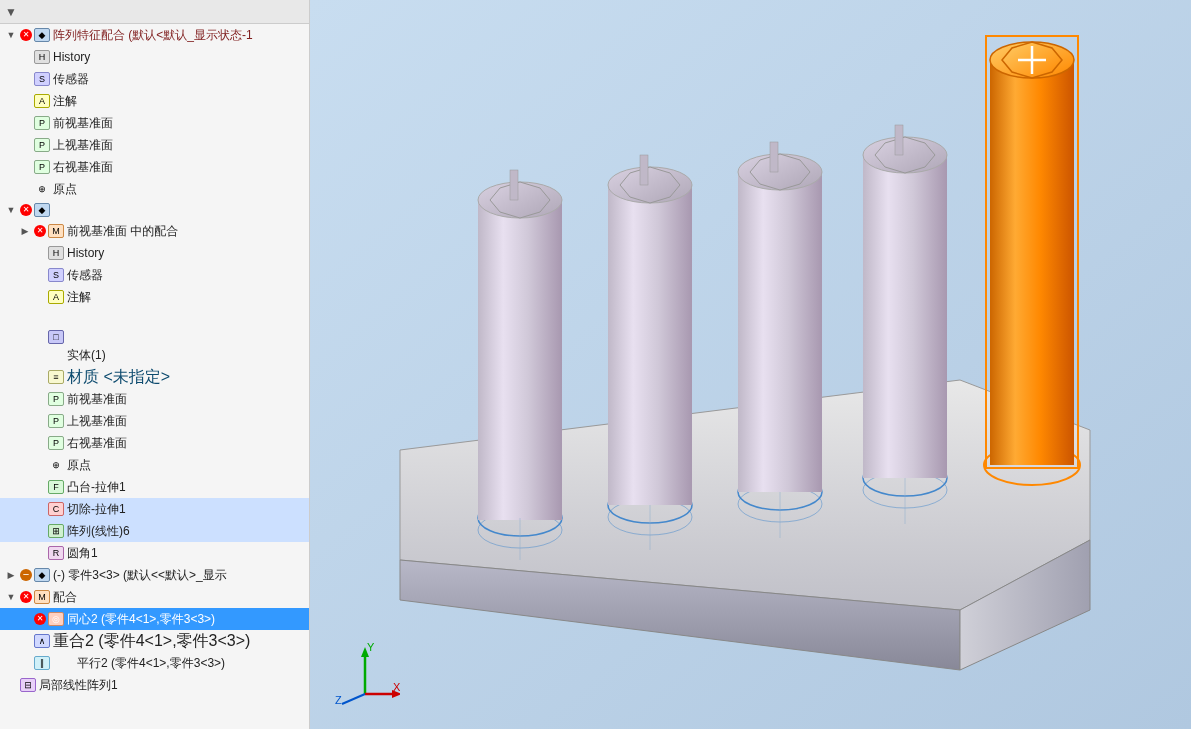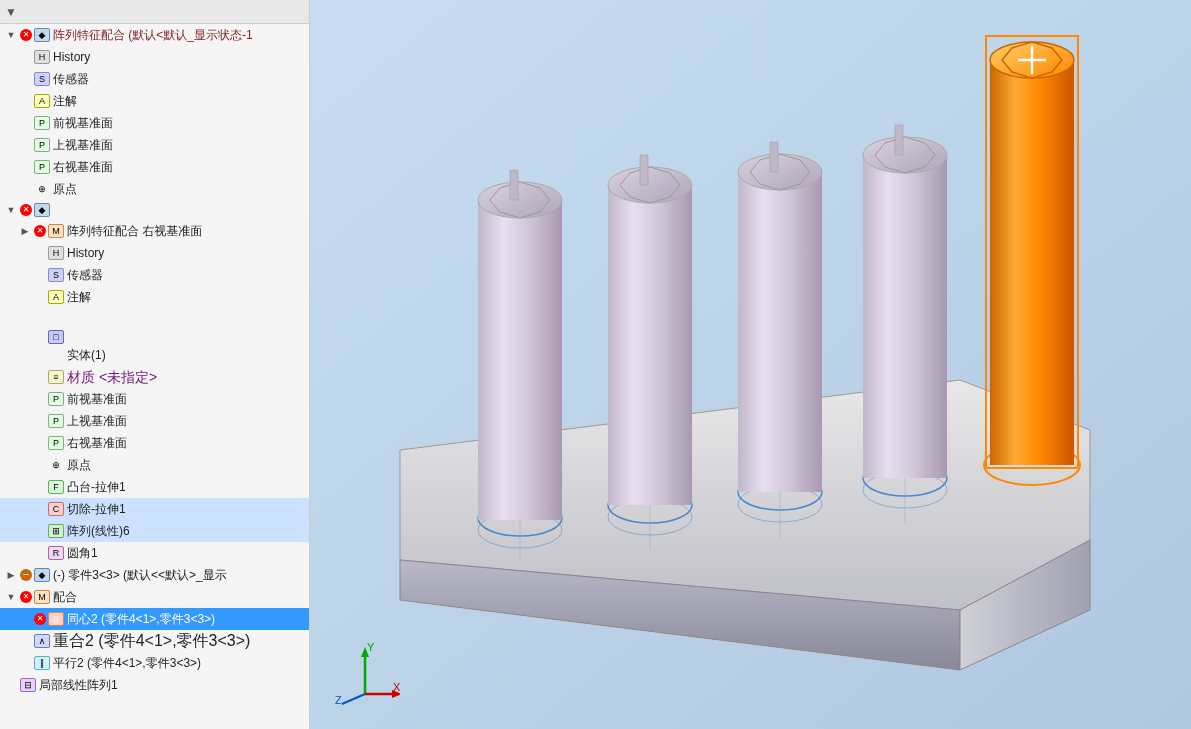--- a/index.html
+++ b/index.html
@@ -143,21 +143,21 @@
       </div>
       <div class="tree-item" style="padding-left: 4px;">
         <span class="expander" style="font-size: 9px; color: rgb(85, 85, 85);">▼</span>
         <span class="err-red" style="font-size: 8px;">✕</span>
         <span class="icon" style="background: rgb(192, 216, 240); border: 1px solid rgb(102, 136, 170); width: 16px; height: 14px; display: inline-flex; align-items: center; justify-content: center; border-radius: 2px; margin-right: 3px; font-size: 9px; flex-shrink: 0;">◆</span>
       </div>
       <div class="tree-item" style="padding-left: 18px;">
         <span class="expander" style="font-size: 9px; color: rgb(85, 85, 85);">▶</span>
         <span class="err-red" style="font-size: 8px;">✕</span>
         <span class="icon" style="background: rgb(255, 224, 192); border: 1px solid rgb(204, 136, 68); width: 16px; height: 14px; display: inline-flex; align-items: center; justify-content: center; border-radius: 2px; margin-right: 3px; font-size: 9px; flex-shrink: 0;">M</span>
-        <span class="label" style="color: rgb(34, 34, 34); font-size: 12px;">阵列特征配合 右视基准面</span>
+        <span class="label" style="color: rgb(34, 34, 34); font-size: 12px;">前视基准面 中的配合</span>
       </div>
       <div class="tree-item" style="padding-left: 32px;">
         <span class="expander" style="font-size: 9px; color: rgb(85, 85, 85);"></span>
         <span class="icon" style="background: rgb(224, 224, 224); border: 1px solid rgb(153, 153, 153); width: 16px; height: 14px; display: inline-flex; align-items: center; justify-content: center; border-radius: 2px; margin-right: 3px; font-size: 9px; flex-shrink: 0;">H</span>
         <span class="label" style="color: rgb(34, 34, 34); font-size: 12px;">History</span>
       </div>
       <div class="tree-item" style="padding-left: 32px;">
         <span class="expander" style="font-size: 9px; color: rgb(85, 85, 85);"></span>
         <span class="icon" style="background: rgb(208, 208, 255); border: 1px solid rgb(136, 136, 204); width: 16px; height: 14px; display: inline-flex; align-items: center; justify-content: center; border-radius: 2px; margin-right: 3px; font-size: 9px; flex-shrink: 0;">S</span>
         <span class="label" style="color: rgb(34, 34, 34); font-size: 12px;">传感器</span>
@@ -168,21 +168,21 @@
         <span class="label" style="color: rgb(34, 34, 34); font-size: 12px;">注解</span>
       </div>
       <div class="tree-item" style="padding-left: 32px;">
         <span class="expander" style="font-size: 9px; color: rgb(85, 85, 85);"></span>
         <span class="icon" style="background: rgb(200, 200, 248); border: 1px solid rgb(102, 102, 170); width: 16px; height: 14px; display: inline-flex; align-items: center; justify-content: center; border-radius: 2px; margin-right: 3px; font-size: 9px; flex-shrink: 0;">□</span>
         <span class="label" style="color: rgb(34, 34, 34); font-size: 12px; margin-top: 36px;">实体(1)</span>
       </div>
       <div class="tree-item" style="padding-left: 32px;">
         <span class="expander" style="font-size: 9px; color: rgb(85, 85, 85);"></span>
         <span class="icon" style="background: rgb(248, 248, 208); border: 1px solid rgb(170, 170, 102); width: 16px; height: 14px; display: inline-flex; align-items: center; justify-content: center; border-radius: 2px; margin-right: 3px; font-size: 9px; flex-shrink: 0;">≡</span>
-        <span class="label" style="color: #701a75; font-size: 14px;">材质 &lt;未指定&gt;</span>
+        <span class="label" style="color: #0c4a6e; font-size: 16px;">材质 &lt;未指定&gt;</span>
       </div>
       <div class="tree-item" style="padding-left: 32px;">
         <span class="expander" style="font-size: 9px; color: rgb(85, 85, 85);"></span>
         <span class="icon" style="background: rgb(224, 255, 224); border: 1px solid rgb(136, 170, 136); width: 16px; height: 14px; display: inline-flex; align-items: center; justify-content: center; border-radius: 2px; margin-right: 3px; font-size: 9px; flex-shrink: 0;">P</span>
         <span class="label" style="color: rgb(34, 34, 34); font-size: 12px;">前视基准面</span>
       </div>
       <div class="tree-item" style="padding-left: 32px;">
         <span class="expander" style="font-size: 9px; color: rgb(85, 85, 85);"></span>
         <span class="icon" style="background: rgb(224, 255, 224); border: 1px solid rgb(136, 170, 136); width: 16px; height: 14px; display: inline-flex; align-items: center; justify-content: center; border-radius: 2px; margin-right: 3px; font-size: 9px; flex-shrink: 0;">P</span>
         <span class="label" style="color: rgb(34, 34, 34); font-size: 12px;">上视基准面</span>
@@ -236,21 +236,21 @@
         <span class="label" style="color: rgb(255, 255, 255); font-size: 12px;">同心2 (零件4&lt;1&gt;,零件3&lt;3&gt;)</span>
       </div>
       <div class="tree-item" style="padding-left: 18px;">
         <span class="expander" style="font-size: 9px; color: rgb(85, 85, 85);"></span>
         <span class="icon" style="background: rgb(208, 216, 255); border: 1px solid rgb(102, 119, 204); width: 16px; height: 14px; display: inline-flex; align-items: center; justify-content: center; border-radius: 2px; margin-right: 3px; font-size: 9px; flex-shrink: 0;">∧</span>
         <span class="label" style="color: rgb(34, 34, 34); font-size: 16px;">重合2 (零件4&lt;1&gt;,零件3&lt;3&gt;)</span>
       </div>
       <div class="tree-item" style="padding-left: 18px;">
         <span class="expander" style="font-size: 9px; color: rgb(85, 85, 85);"></span>
         <span class="icon" style="background: rgb(208, 240, 248); border: 1px solid rgb(102, 170, 204); width: 16px; height: 14px; display: inline-flex; align-items: center; justify-content: center; border-radius: 2px; margin-right: 3px; font-size: 9px; flex-shrink: 0;">∥</span>
-        <span class="label" style="color: rgb(34, 34, 34); font-size: 12px;">平行2 (零件4&lt;1&gt;,零件3&lt;3&gt;)</span>
+        <span class="label" style="color: rgb(34, 34, 34); font-size: 12px; margin-left: 24px;">平行2 (零件4&lt;1&gt;,零件3&lt;3&gt;)</span>
       </div>
       <div class="tree-item" style="padding-left: 4px;">
         <span class="expander" style="font-size: 9px; color: rgb(85, 85, 85);"></span>
         <span class="icon" style="background: rgb(232, 208, 248); border: 1px solid rgb(153, 102, 204); width: 16px; height: 14px; display: inline-flex; align-items: center; justify-content: center; border-radius: 2px; margin-right: 3px; font-size: 9px; flex-shrink: 0;">⊟</span>
         <span class="label" style="color: rgb(34, 34, 34); font-size: 12px;">局部线性阵列1</span>
       </div>
     </div>
 </div>
 
 <div id="viewport">

